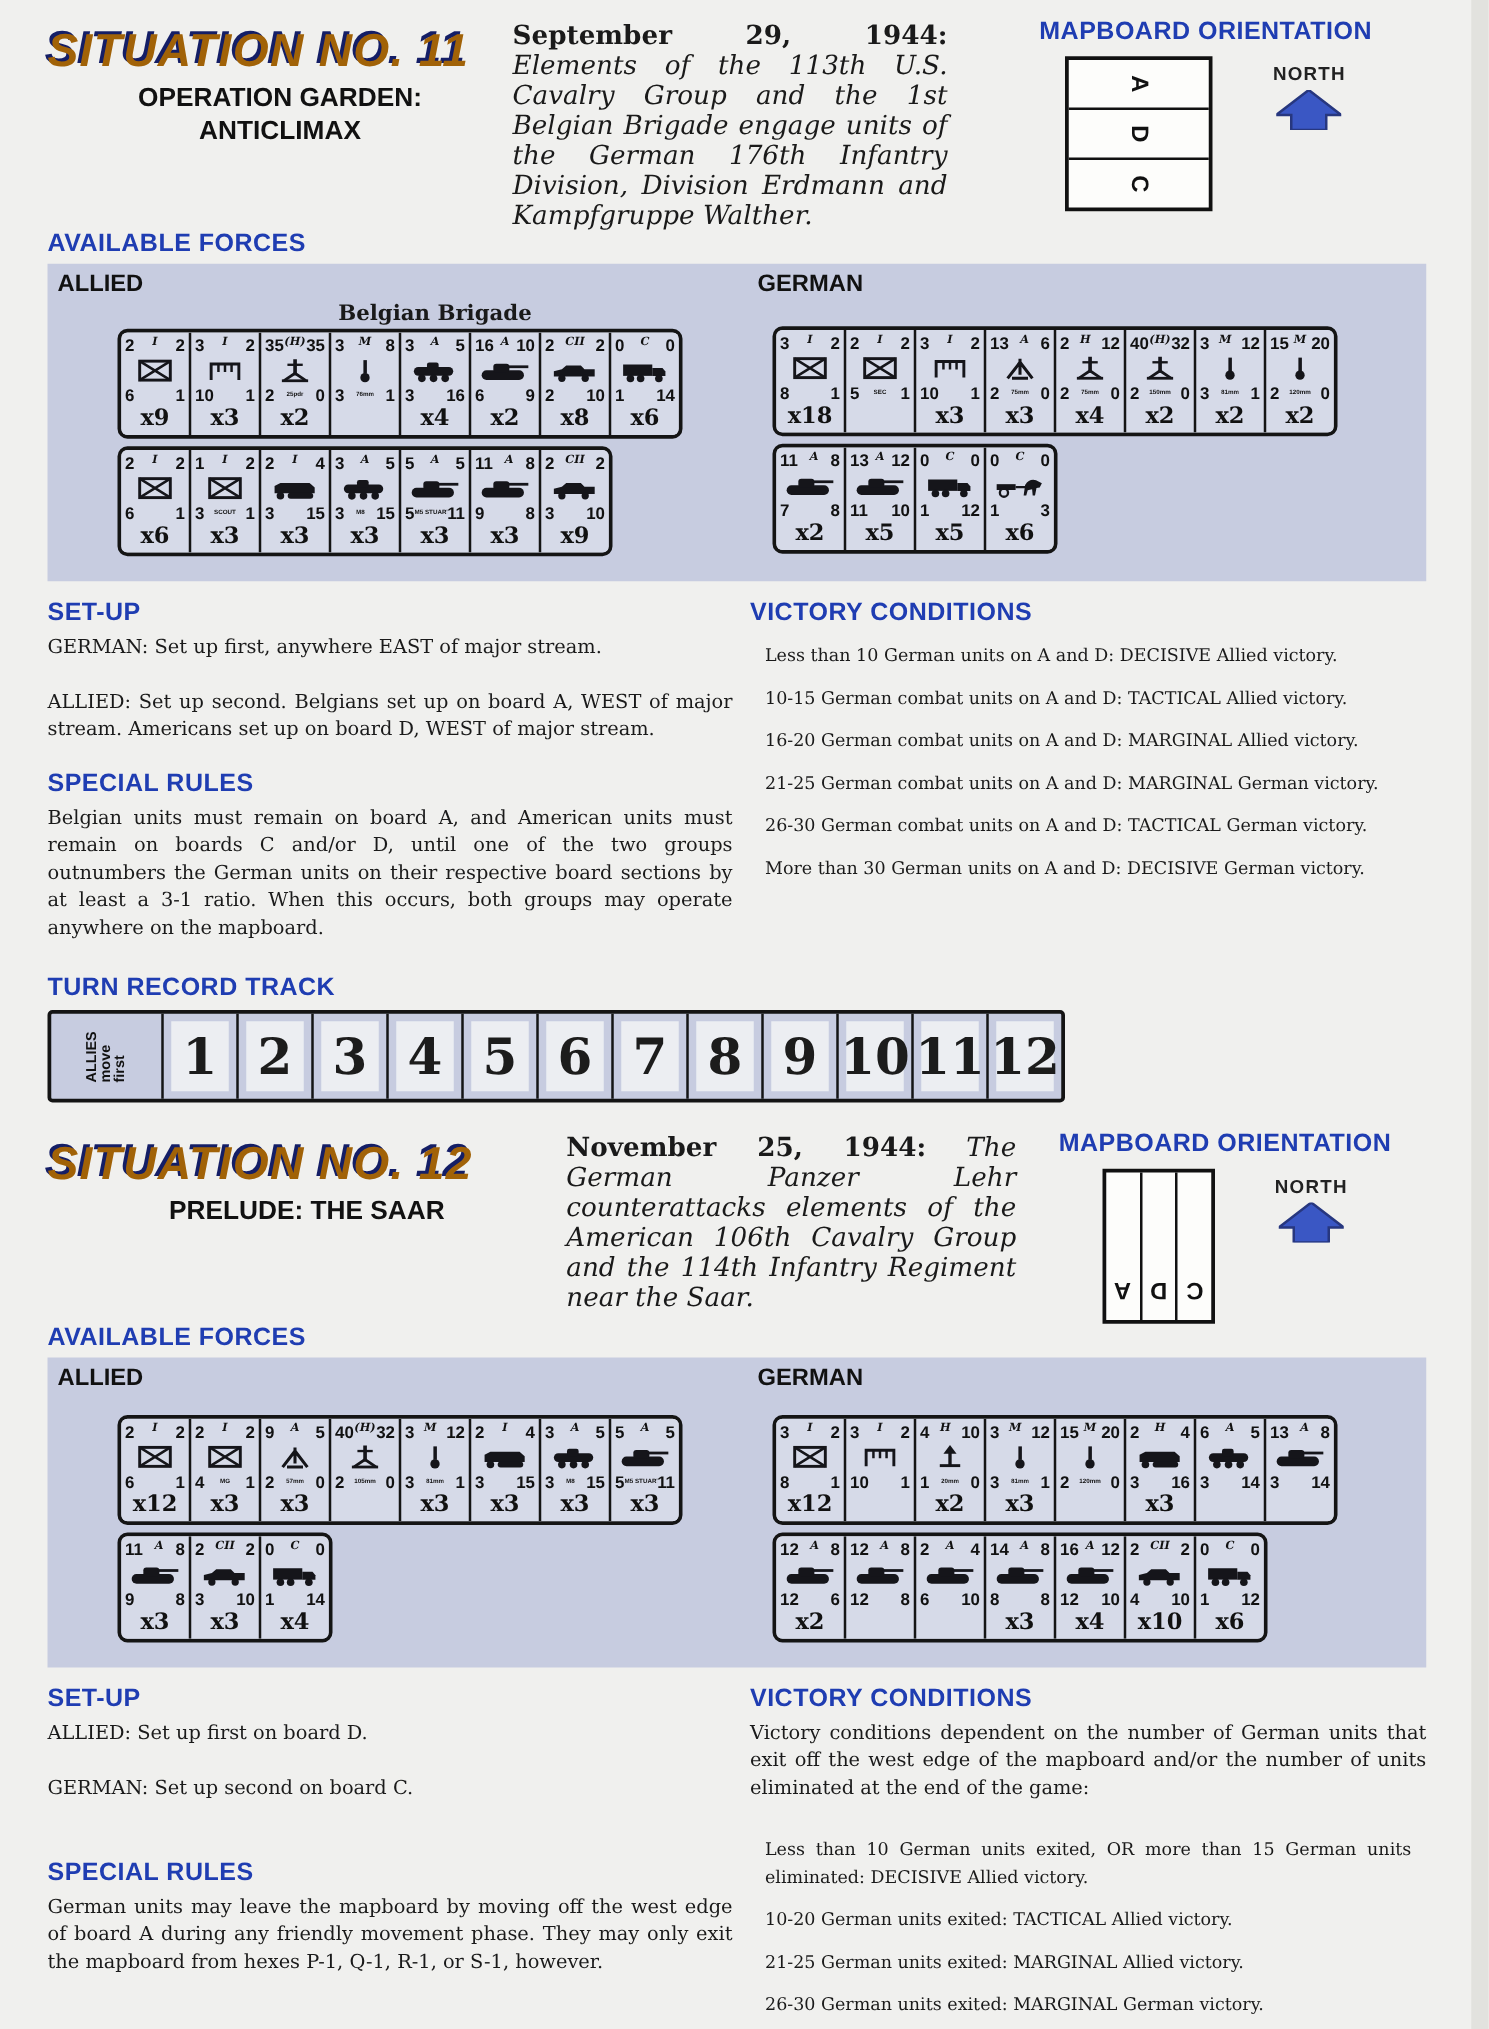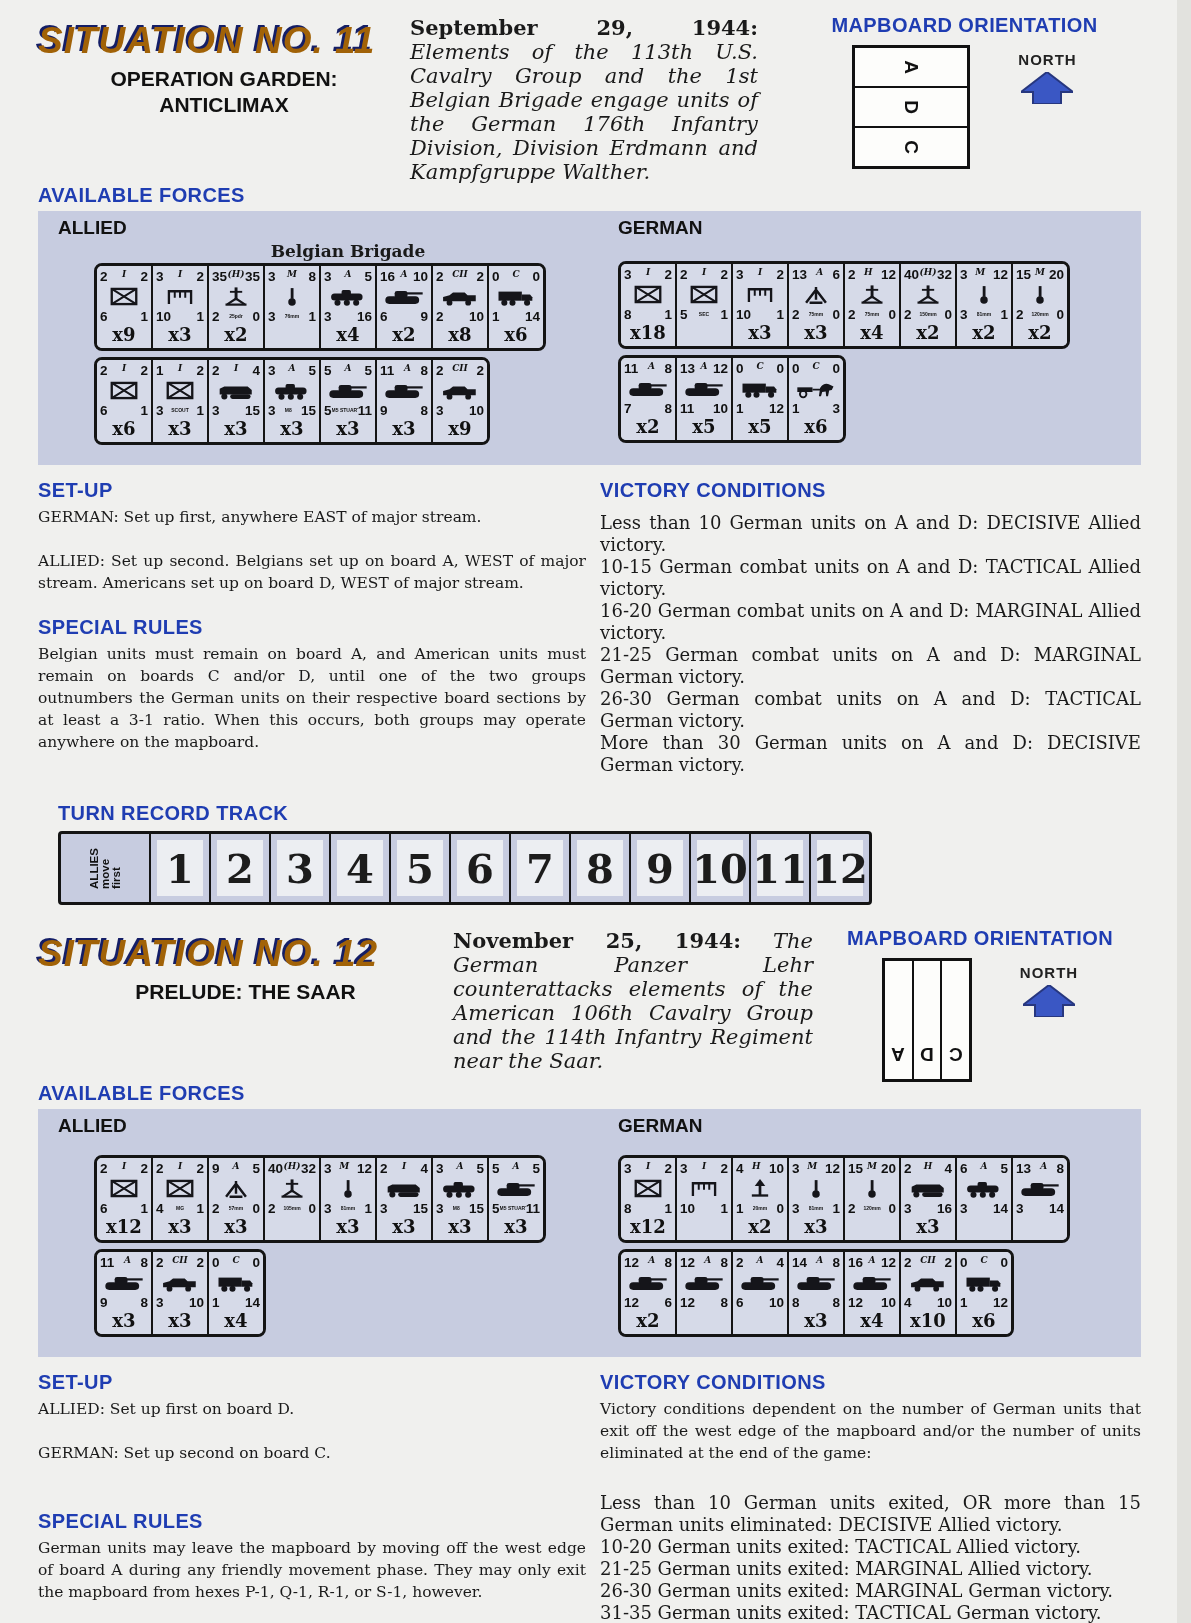--- a/index.html
+++ b/index.html
@@ -50,21 +50,21 @@
   .north .nlabel{font-family:"Liberation Sans", sans-serif;font-weight:bold;font-size:15px;color:#222;letter-spacing:1px;}
   .north svg{margin-top:4px;}
 
   
   .af-head{margin-top:16px;}
   .band{
     background:#c7cce0;margin-top:2px;padding:6px 10px 14px 8px;display:flex;
   }
   .allied-col{width:556px;}
   .german-col{flex:1;padding-left:4px;}
-  .col-caption{font-family:"Liberation Sans", sans-serif;font-weight:bold;font-size:19px;color:#111;margin-bottom:2px;margin-left:12px;}
+  .col-caption{font-family:"Liberation Sans", sans-serif;font-weight:bold;font-size:19px;color:#111;margin-bottom:2px;}
   .group-wrap{margin-left:48px;margin-bottom:6px;}
   .german-col .group-wrap{margin-left:12px;}
   .group-title{font-weight:bold;font-size:17px;text-align:center;margin:2px 0 2px 0;}
   .counter-group{
     display:inline-flex;border:3.5px solid #141414;border-radius:8px;background:#d6dae8;overflow:hidden;
   }
   .counter{width:54px;border-left:2.5px solid #141414;background:#d6dae8;}
   .counter:first-child{border-left:none;}
   .c-top,.c-bot{
     display:flex;justify-content:space-between;align-items:center;padding:0 3px;height:16px;
@@ -83,24 +83,24 @@
   
   .rules-row{display:flex;margin-top:14px;}
   .col-left{width:548px;}
   .col-right{flex:1;padding-left:14px;}
   .body-text{font-size:15.5px;line-height:22px;text-align:justify;margin:4px 0 0 0;}
   .setup-par{font-size:15.5px;line-height:22px;text-align:justify;margin:0 0 22px 0;}
   .special-gap{margin-top:14px;}
   .sit12 .special-gap{margin-top:46px;}
   .victory-list{margin-top:10px;}
   .sit12 .victory-list{margin-top:28px;}
-  .victory-line{font-size:18px;line-height:22px;text-align:justify;margin:0;}
+  .victory-line{font-size:14px;line-height:22px;text-align:justify;margin:12px;}
 
   
-  .track-sec{margin-top:26px;margin-left:20px;}
+  .track-sec{margin-top:26px;}
   .track{
     display:inline-flex;border:3.5px solid #141414;border-radius:4px;background:#c7cce0;
     margin-top:2px;align-items:stretch;
   }
   .track-side{
     width:88px;display:flex;align-items:center;justify-content:center;height:68px;
   }
   .side-rot{transform:rotate(-90deg);text-align:left;}
   .side-line{
     font-family:"Liberation Sans", sans-serif;font-weight:bold;font-size:11.5px;line-height:11px;color:#111;

